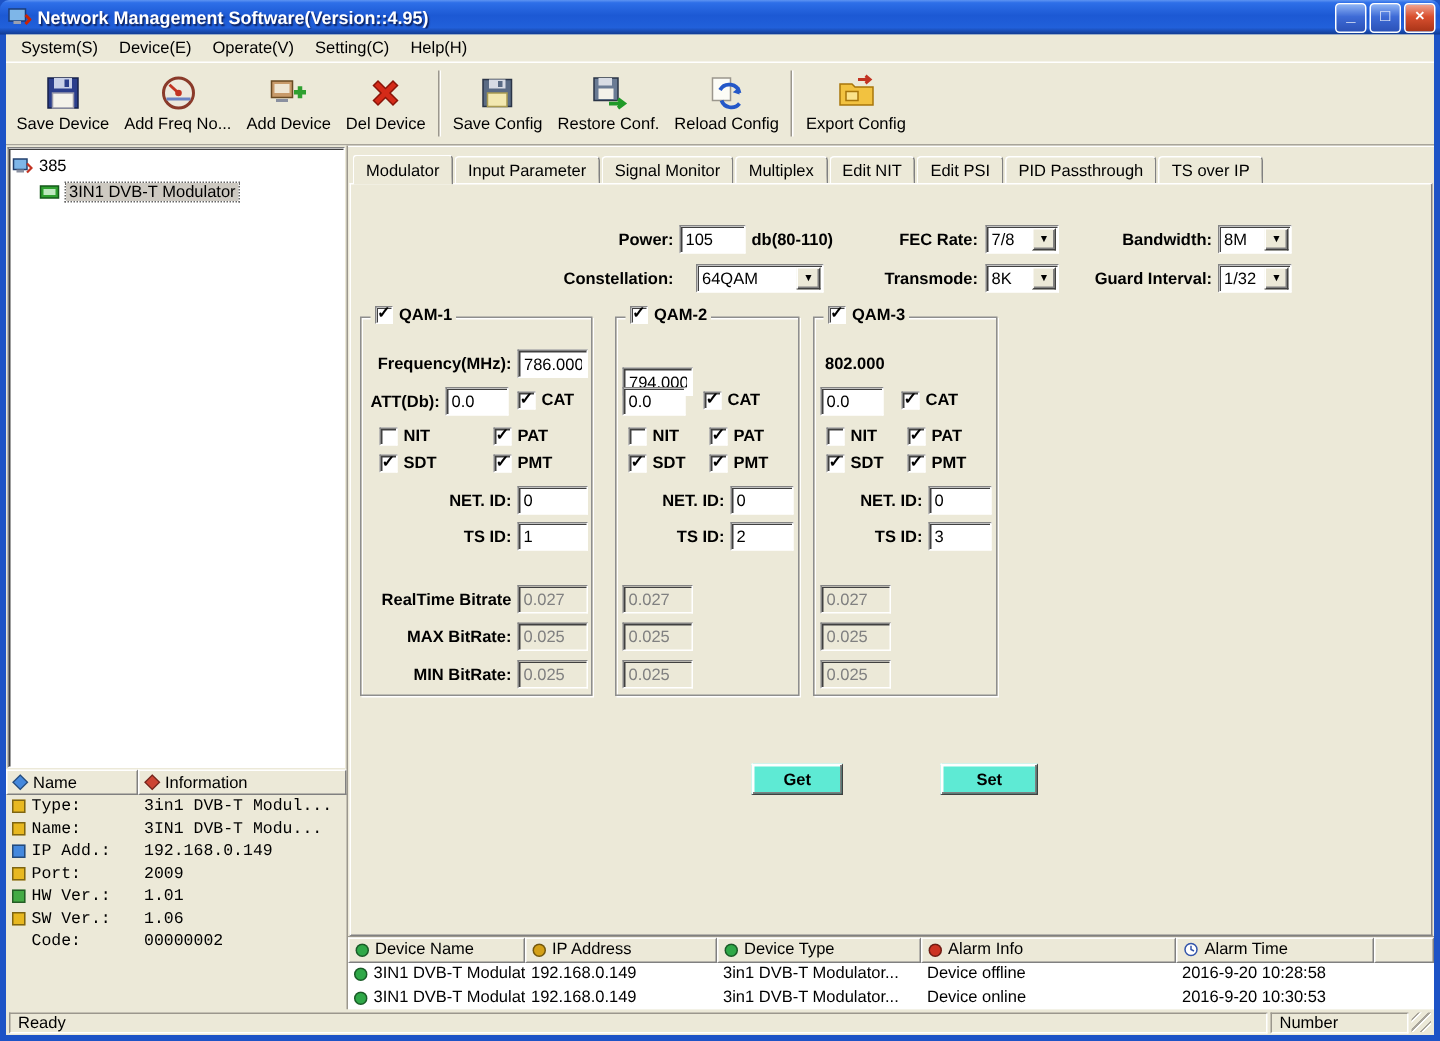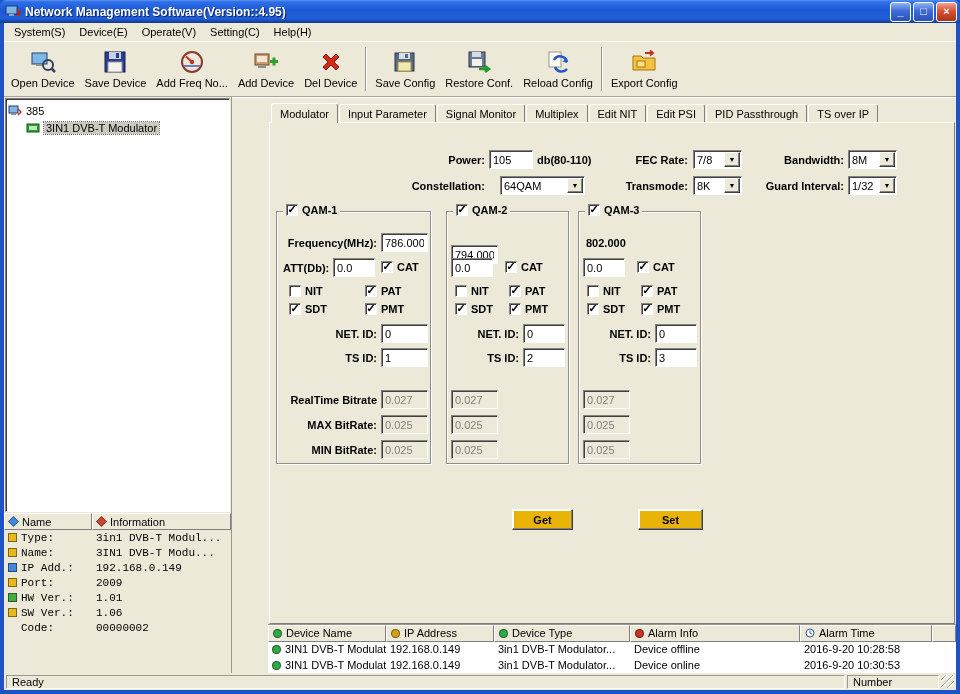--- a/index.html
+++ b/index.html
@@ -19,21 +19,21 @@
   .frame{flex:1;margin:0 4px 4px;background:#ECE9D8;display:flex;flex-direction:column;overflow:hidden;min-height:0;}
   
   .menubar{height:19px;display:flex;align-items:center;padding-left:3px;border-bottom:1px solid #fff;background:#ECE9D8;}
   .menu-item{padding:2px 7px;white-space:nowrap;}
   
   .toolbar{height:55px;display:flex;align-items:stretch;padding:1px 2px;background:#ECE9D8;border-bottom:1px solid #A8A49A;box-shadow:0 1px 0 #fff;}
   .tool-btn{display:flex;flex-direction:column;align-items:center;justify-content:center;gap:2px;padding:2px 5px;min-width:58px;}
   .tool-btn .lbl{white-space:nowrap;}
   .tool-sep{width:2px;margin:4px 3px;border-left:1px solid #9B978D;border-right:1px solid #fff;}
   
-  .main{flex:1;display:flex;min-height:0;gap:36px;}
+  .main{flex:1;display:flex;min-height:0;}
   .left{width:228px;display:flex;flex-direction:column;background:#ECE9D8;border-right:1px solid #9B978D;}
   .tree{flex:1;margin:1px;background:#fff;border:1px solid;border-color:#808080 #fff #fff #808080;box-shadow:inset 1px 1px 0 #404040;overflow:hidden;padding:3px 2px;}
   .tree-row{display:flex;align-items:center;gap:4px;height:17px;white-space:nowrap;}
   .tree-child{margin-left:18px;}
   .tree-sel{background:#CDC9C1;outline:1px dotted #666;padding:0 2px;}
   
   .info{height:122px;display:flex;flex-direction:column;}
   .info-header{display:flex;height:17px;}
   .hcell{background:#ECE9D8;border:1px solid;border-color:#fff #808080 #808080 #fff;display:flex;align-items:center;gap:4px;padding:0 4px;white-space:nowrap;}
   .info-header .hcell:first-child{width:88px;}
@@ -62,28 +62,28 @@
   .combo .val{flex:1;white-space:nowrap;overflow:hidden;}
   .drop{width:16px;height:15px;margin:0 1px 0 2px;background:#ECE9D8;border:1px solid;border-color:#fff #404040 #404040 #fff;box-shadow:inset -1px -1px 0 #808080;
     display:flex;align-items:center;justify-content:center;font-size:7px;flex:0 0 auto;}
   .group{position:absolute;border:1px solid #8E8E8E;box-shadow:inset 1px 1px 0 #fff,1px 1px 0 #fff;}
   .gtitle{position:absolute;top:-8px;left:6px;background:#ECE9D8;padding:0 3px;display:flex;align-items:center;gap:4px;font-weight:bold;}
   .cbw{position:absolute;display:inline-flex;align-items:center;gap:4px;font-weight:bold;white-space:nowrap;}
   .cb{width:12px;height:12px;background:#fff;border:1px solid;border-color:#848484 #fff #fff #848484;box-shadow:inset 1px 1px 0 #404040;
     display:inline-flex;align-items:center;justify-content:center;flex:0 0 auto;}
   .cb.checked::after{content:"✓";font-size:11px;font-weight:bold;line-height:1;margin-top:-2px;}
   .gtitle .cb{position:static;}
-  .btn{position:absolute;background:#eab308;border:1px solid;border-color:#fff #404040 #404040 #fff;box-shadow:inset -1px -1px 0 #808080,inset 1px 1px 0 #fff;
-    font-weight:bold;font-size:11px;display:flex;align-items:center;justify-content:center;}
+  .btn{position:absolute;background:#5eead4;border:1px solid;border-color:#fff #404040 #404040 #fff;box-shadow:inset -1px -1px 0 #808080,inset 1px 1px 0 #fff;
+    font-weight:bold;font-size:11px;display:flex;align-items:center;justify-content:center;margin-left:25px;}
   
   .device-table{height:49px;display:flex;flex-direction:column;background:#fff;border-top:1px solid #9B978D;}
   .dt-header{display:flex;height:17px;}
   .dt-row{display:flex;height:16px;background:#fff;}
   .dt-c{display:flex;align-items:center;gap:4px;padding:0 4px;white-space:nowrap;overflow:hidden;}
-  .w1{width:118px;} .w2{width:108px;} .w3{width:136px;} .w4{width:170px;} .w5{width:132px;} .wf{flex:1;}
+  .w1{width:118px;} .w2{width:128px;} .w3{width:136px;} .w4{width:170px;} .w5{width:132px;} .wf{flex:1;}
   
   .statusbar{height:17px;display:flex;align-items:center;gap:2px;padding:1px 2px;background:#ECE9D8;}
   .sb-panel{height:14px;border:1px solid;border-color:#9B978D #fff #fff #9B978D;display:flex;align-items:center;padding:0 5px;white-space:nowrap;}
   .sb-main{flex:1;}
   .sb-num{width:92px;}
   .grip{width:13px;height:13px;background:
     linear-gradient(135deg,transparent 50%,#fff 50%) ;
     background: repeating-linear-gradient(135deg,transparent 0 3px,#A8A49A 3px 4px,#fff 4px 5px);}
 </style>
 </head>
@@ -113,29 +113,20 @@
 
     <div class="menubar">
       <span class="menu-item">System(S)</span>
       <span class="menu-item">Device(E)</span>
       <span class="menu-item">Operate(V)</span>
       <span class="menu-item">Setting(C)</span>
       <span class="menu-item">Help(H)</span>
     </div>
 
     <div class="toolbar">
-      <div class="tool-btn">
-        <svg width="26" height="26" viewBox="0 0 26 26">
-          <rect x="2" y="4" width="15" height="11" fill="#7EB6E8" stroke="#23406E"></rect>
-          <rect x="6" y="15" width="7" height="2" fill="#8A90A0"></rect>
-          <circle cx="18" cy="16" r="5" fill="none" stroke="#33415C" stroke-width="2"></circle>
-          <line x1="21.5" y1="19.5" x2="25" y2="23" stroke="#33415C" stroke-width="2.5"></line>
-        </svg>
-        <span class="lbl">Open Device</span>
-      </div>
       <div class="tool-btn">
         <svg width="26" height="26" viewBox="0 0 26 26">
           <rect x="3" y="3" width="20" height="20" fill="#2B3E8C" stroke="#16204A"></rect>
           <rect x="7" y="3" width="12" height="7" fill="#C8D0E8"></rect>
           <rect x="14" y="4" width="3" height="5" fill="#2B3E8C"></rect>
           <rect x="6" y="13" width="14" height="10" fill="#F4F2EA" stroke="#99A"></rect>
         </svg>
         <span class="lbl">Save Device</span>
       </div>
       <div class="tool-btn">

